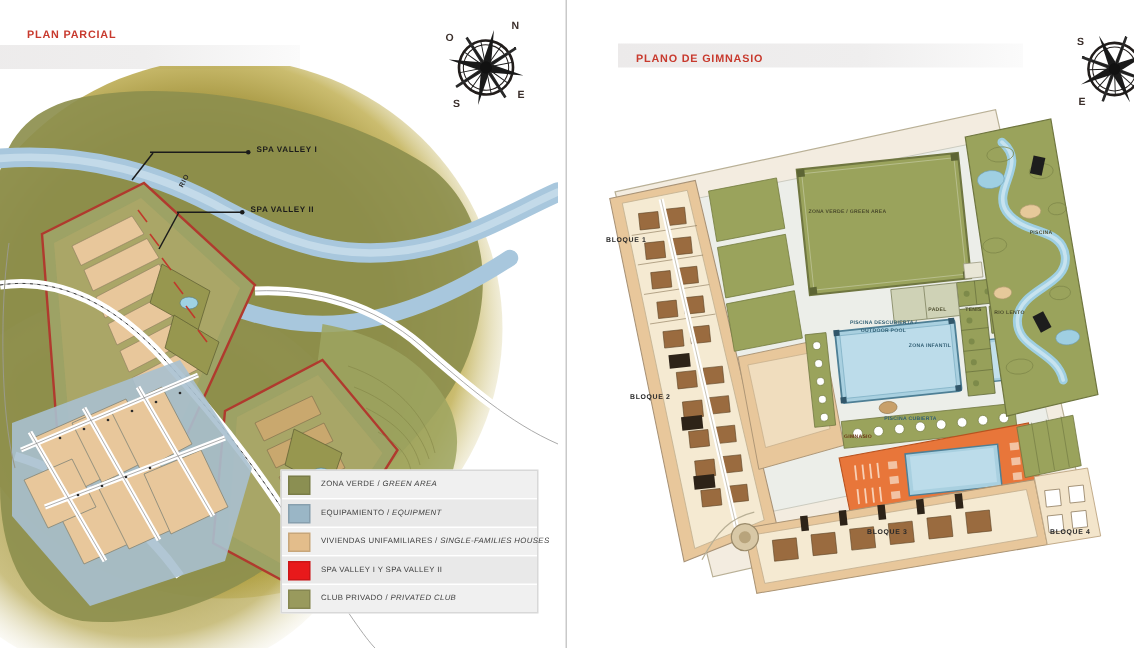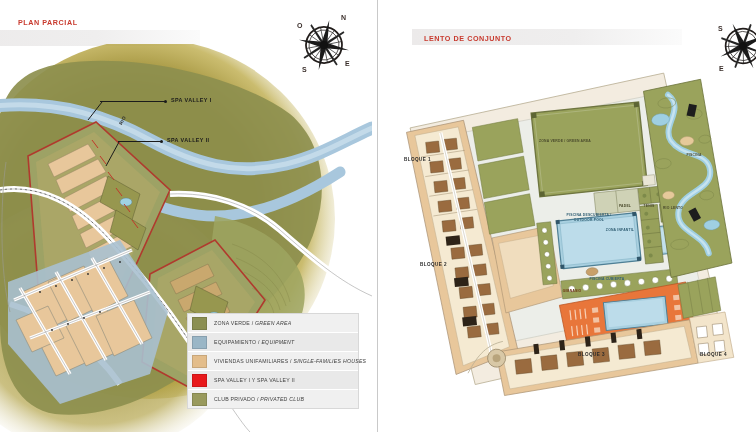--- a/index.html
+++ b/index.html
@@ -322,21 +322,21 @@
     <div class="leg-row">
       <span class="leg-sw" style="background:#999a5d"></span>
       <span class="leg-txt">
         <span class="es">CLUB PRIVADO /</span>
         <span class="en">PRIVATED CLUB</span>
       </span>
     </div>
   </div>
 
   <div class="hdr-band right"></div>
-  <div class="hdr-text right">LENTO DE CONJUNTO</div>
+  <div class="hdr-text right">PLANO DE GIMNASIO</div>
 
   <div class="compass" style="left:715px; top:18px; width:56px; height:56px;">
     <svg width="56" height="56" viewBox="0 0 100 100">
       <g transform="rotate(155 50 50)">
         <circle cx="50" cy="50" r="31" fill="none" stroke="#221d1b" stroke-width="3"></circle>
         <circle cx="50" cy="50" r="26" fill="none" stroke="#221d1b" stroke-width="1.2"></circle>
         <polygon points="50,6 55,46 50,50 45,46" fill="#1a1a1a"></polygon>
         <polygon points="50,94 55,54 50,50 45,54" fill="#1a1a1a"></polygon>
         <polygon points="6,50 46,45 50,50 46,55" fill="#1a1a1a"></polygon>
         <polygon points="94,50 54,45 50,50 54,55" fill="#1a1a1a"></polygon>

